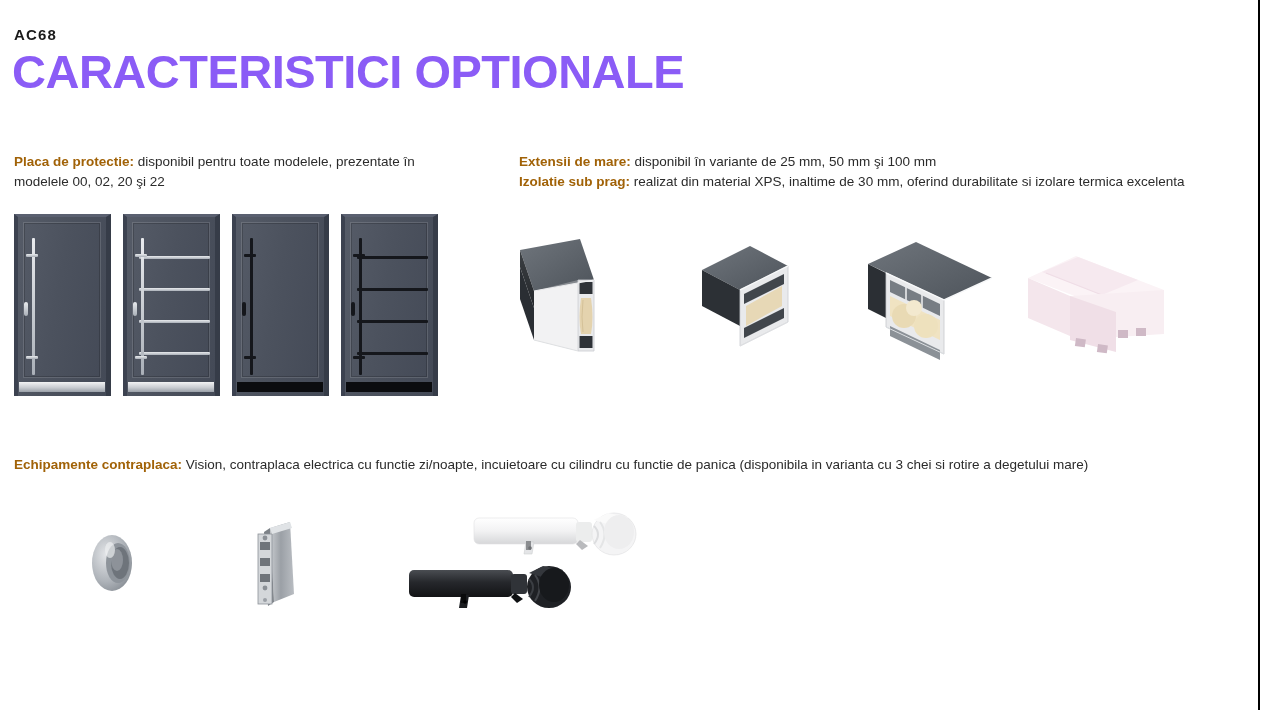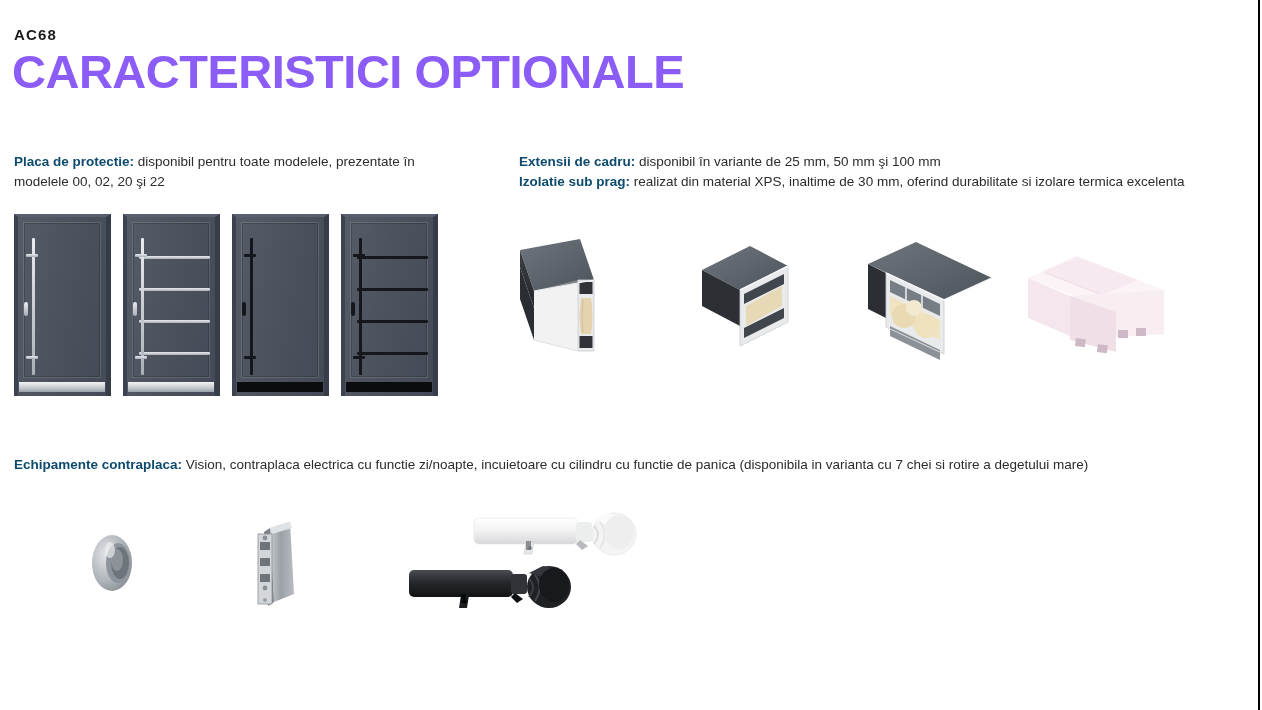--- a/index.html
+++ b/index.html
@@ -18,21 +18,21 @@
     letter-spacing: 1.2px;
   }
   .headline {
     position: absolute; left: 12px; top: 47px;
     font-size: 47px; font-weight: bold; color: #8b5cf6;
     letter-spacing: -0.5px; line-height: 1.05;
   }
 
   
   .copy { position: absolute; font-size: 13.5px; color: #2b2b2b; line-height: 1.45; }
-  .copy b { font-weight: bold; color: #0c4a6e; }
+  .copy b { font-weight: bold; color: #a16207; }
   #copy-left  { left: 14px;  top: 152px; width: 450px; }
   #copy-right { left: 519px; top: 152px; width: 730px; }
   #copy-bottom{ left: 14px;  top: 455px; width: 1170px; }
 
   
   .door-row { position: absolute; left: 14px; top: 214px; display: flex; gap: 12px; }
   .door {
     position: relative; width: 97px; height: 182px;
     background: linear-gradient(100deg,#565c68 0%,#4c525e 45%,#434956 100%);
     border-radius: 1px;
@@ -82,29 +82,29 @@
 
   <div class="eyebrow">AC68</div>
   <div class="headline">CARACTERISTICI OPTIONALE</div>
 
   <div class="copy" id="copy-left">
     <b>Placa de protectie:</b><span> disponibil pentru toate modelele, prezentate în modelele 00, 02, 20 şi 22</span>
   </div>
 
   <div class="copy" id="copy-right">
     <div>
-      <b>Extensii de cadru:</b><span> disponibil în variante de 25 mm, 50 mm şi 100 mm</span>
+      <b>Extensii de mare:</b><span> disponibil în variante de 25 mm, 50 mm şi 100 mm</span>
     </div>
     <div>
       <b>Izolatie sub prag:</b><span> realizat din material XPS, inaltime de 30 mm, oferind durabilitate si izolare termica excelenta</span>
     </div>
   </div>
 
   <div class="copy" id="copy-bottom">
-    <b>Echipamente contraplaca:</b><span> Vision, contraplaca electrica cu functie zi/noapte, incuietoare cu cilindru cu functie de panica (disponibila in varianta cu 7 chei si rotire a degetului mare)</span>
+    <b>Echipamente contraplaca:</b><span> Vision, contraplaca electrica cu functie zi/noapte, incuietoare cu cilindru cu functie de panica (disponibila in varianta cu 3 chei si rotire a degetului mare)</span>
   </div>
 
   <div class="door-row">
 
     <div class="door silver">
       <div class="inset"></div>
       <div class="bar handle-v"></div>
       <div class="bar nub-top"></div>
       <div class="bar nub-bot"></div>
       <div class="bar plate"></div>

